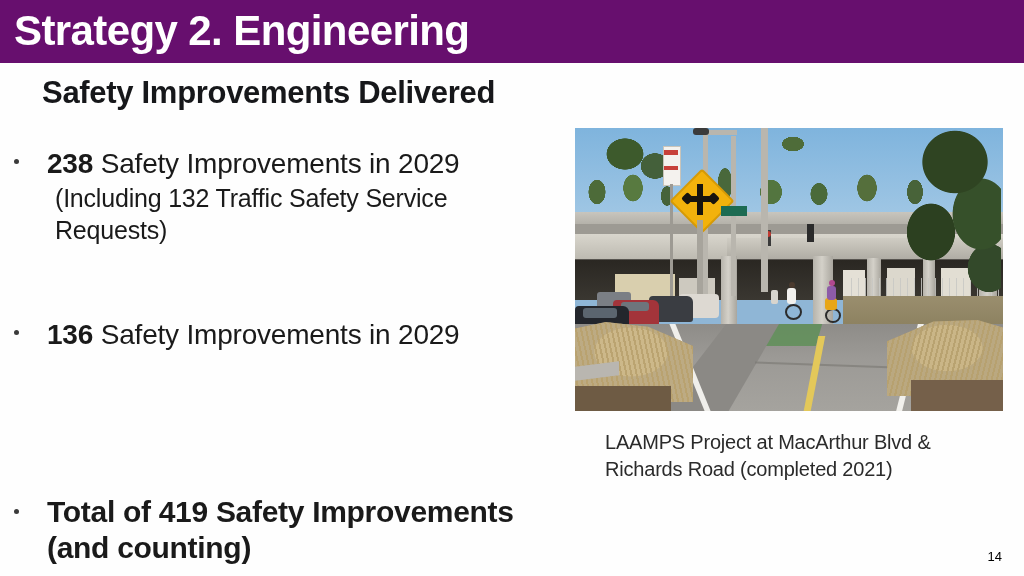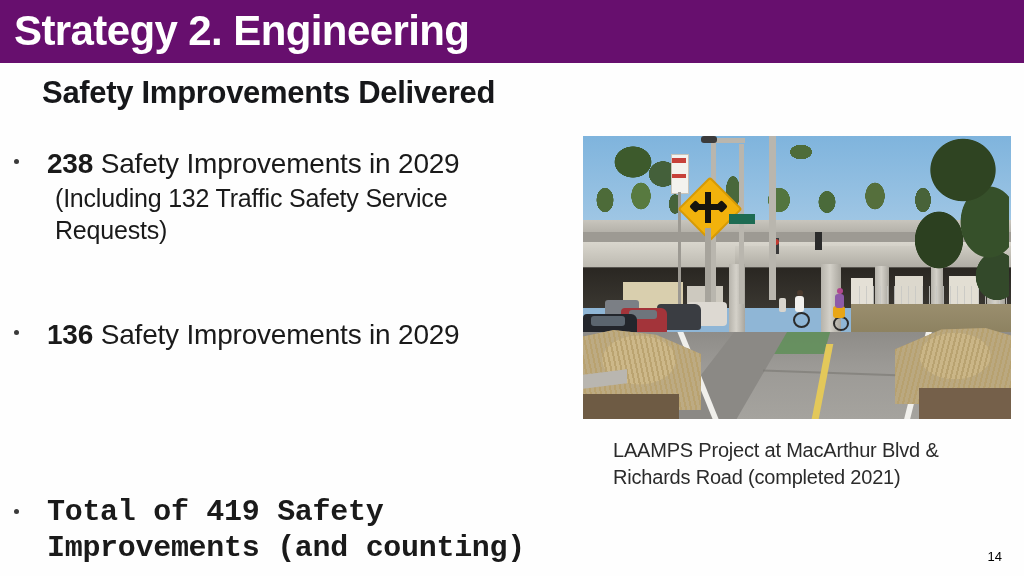--- a/index.html
+++ b/index.html
@@ -98,21 +98,21 @@
   }
   .bullet-total {
     font-size: 30px;
     line-height: 36px;
     font-weight: bold;
     letter-spacing: -0.3px;
     max-width: 560px;
   }
   #bullet-1 { top: 0px; }
   #bullet-2 { top: 171px; }
-  #bullet-3 { top: 348px; font-family: Liberation Mono, monospace; }
+  #bullet-3 { top: 348px; }
   #bullet-3 .bullet-marker { top: 15px; }
 
   
   #photo-figure {
     position: absolute;
     left: 575px;
     top: 128px;
     width: 428px;
   }
   #photo {
@@ -431,21 +431,21 @@
 
     <div class="bullet-row" id="bullet-3">
       <span class="bullet-marker"></span>
       <div class="bullet-body">
         <div class="bullet-total">Total of 419 Safety Improvements (and counting)</div>
       </div>
     </div>
 
   </div>
 
-  <figure id="photo-figure" style="margin:8px;">
+  <figure id="photo-figure" style="margin:0;">
     <div id="photo" aria-label="Photo of a two-way separated bikeway and multi-use path passing beneath a freeway overpass, with cyclists riding, a yellow diamond trail-crossing warning sign, ornamental grasses, and cars queued on the adjacent street.">
       <div class="sky"></div>
       <div class="treeline"></div>
       <div class="palm"></div>
       <div class="tree-left"></div>
 
       <div class="deck-rail"></div>
       <div class="deck-top"></div>
       <div class="deck-beam"></div>
       <div class="deck2"></div>

